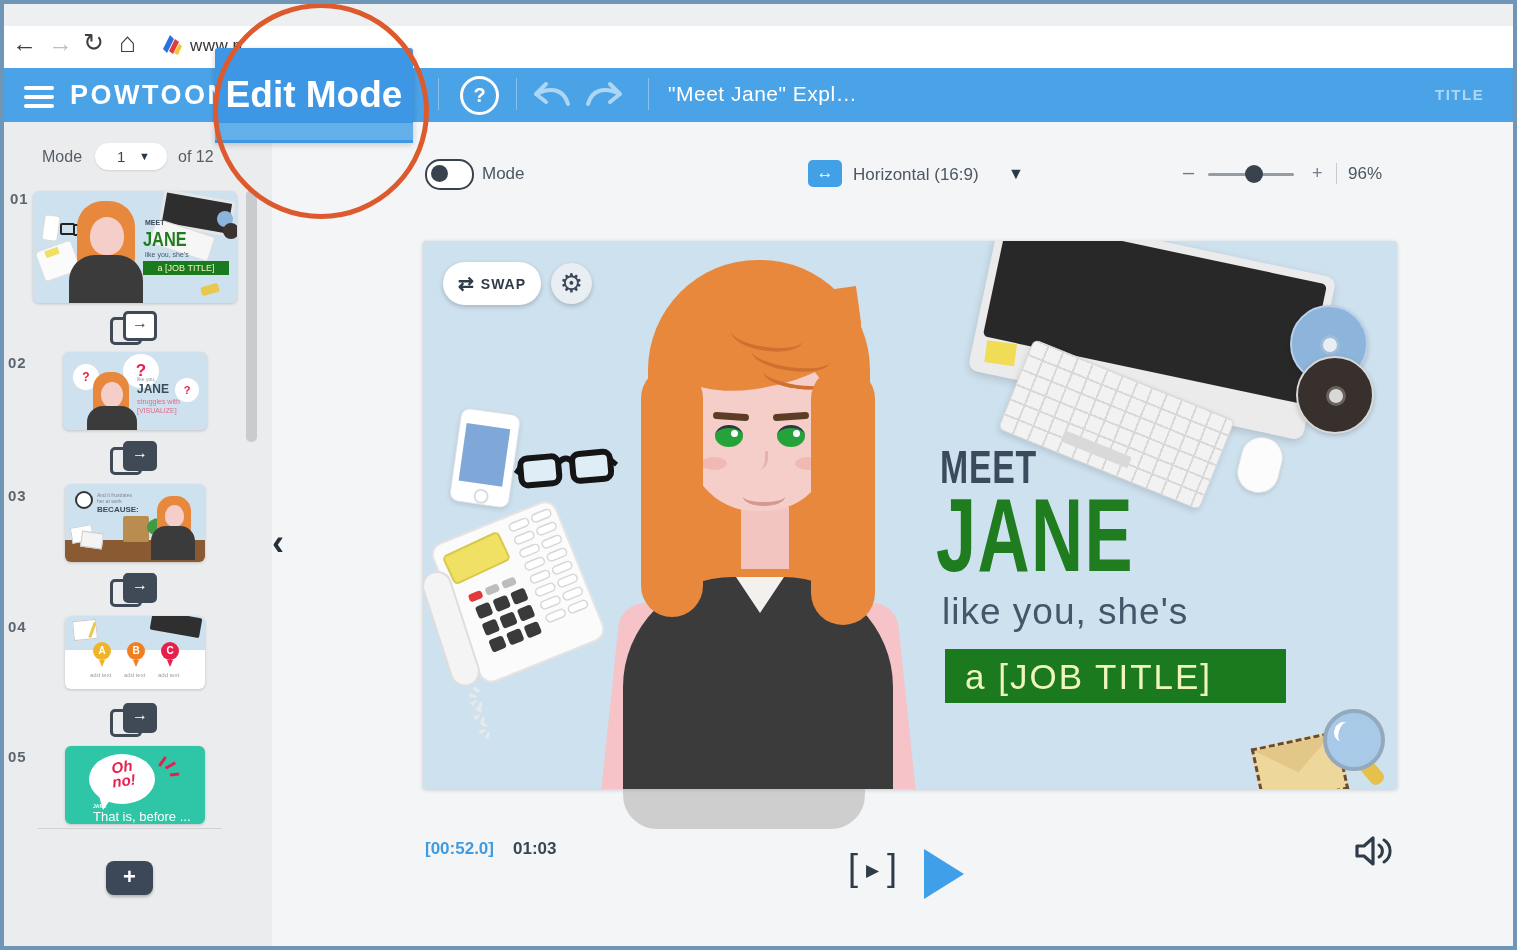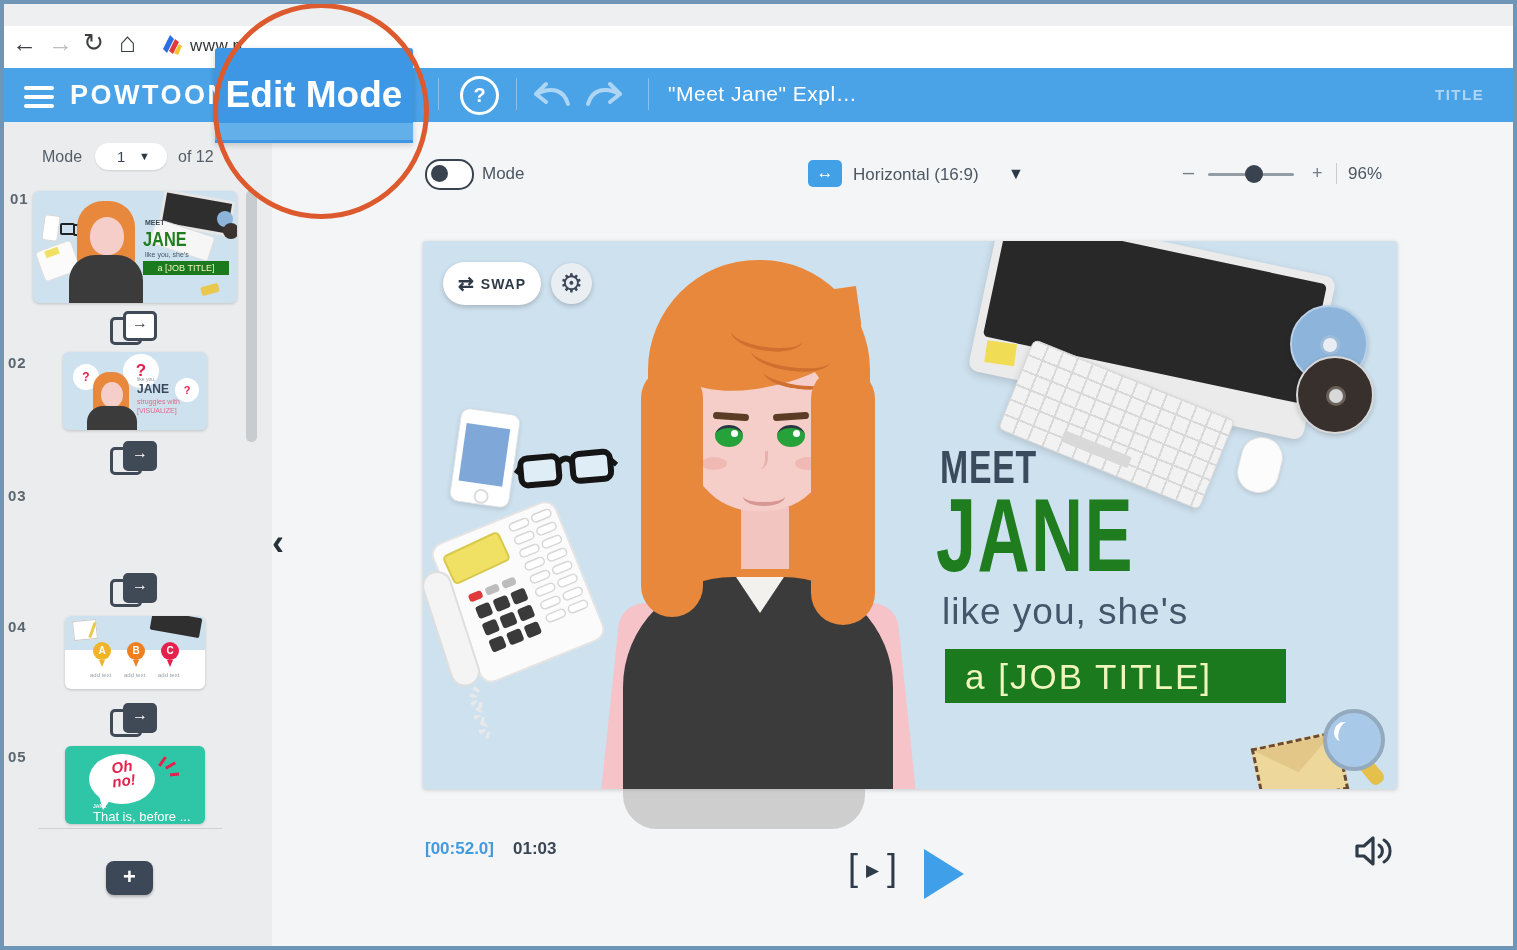--- a/index.html
+++ b/index.html
@@ -186,20 +186,34 @@
       <div class="abs" style="left:74px;top:46px;font-size:7px;color:#e06a8a;">struggles with</div>
       <div class="abs" style="left:74px;top:55px;font-size:7px;color:#e06a8a;">[VISUALIZE]</div>
     </div>
 
     <div class="trans-icon" style="left:110px;top:318px;">
       <div class="trans-back"></div>
       <div class="trans-front filled">→</div>
     </div>
 
     <div class="slide-num" style="left:8px;top:365px;">03</div>
+    <div class="thumb" style="left:65px;top:362px;width:140px;height:78px;background:#cee1ee;">
+      <div class="abs" style="left:0;top:56px;width:140px;height:22px;background:#8a5a33;"></div>
+      <div class="abs" style="left:58px;top:32px;width:26px;height:26px;background:#b98d4f;border-radius:2px;"></div>
+      <div class="abs" style="left:6px;top:42px;width:20px;height:14px;background:#fff;border:1px solid #ccc;transform:rotate(-10deg);"></div>
+      <div class="abs" style="left:16px;top:48px;width:20px;height:14px;background:#f4f4f4;border:1px solid #ccc;transform:rotate(8deg);"></div>
+      <div class="abs" style="left:82px;top:34px;width:24px;height:18px;background:#3f9b44;border-radius:50%;"></div>
+      <div class="mini-hair" style="left:92px;top:12px;width:34px;height:44px;border-radius:15px 15px 12px 12px;"></div>
+      <div class="mini-face" style="left:100px;top:21px;width:19px;height:22px;"></div>
+      <div class="mini-vest" style="left:86px;top:42px;width:44px;height:34px;border-radius:15px 15px 0 0;"></div>
+      <div class="abs" style="left:10px;top:7px;width:14px;height:14px;background:#fff;border:2px solid #333;border-radius:50%;"></div>
+      <div class="abs" style="left:32px;top:8px;font-size:5px;color:#7c8892;">And it frustrates</div>
+      <div class="abs" style="left:32px;top:14px;font-size:5px;color:#7c8892;">her at work</div>
+      <div class="abs" style="left:32px;top:21px;font-size:8px;font-weight:800;color:#3a4a5a;">BECAUSE:</div>
+    </div>
 
     <div class="trans-icon" style="left:110px;top:450px;">
       <div class="trans-back"></div>
       <div class="trans-front filled">→</div>
     </div>
 
     <div class="slide-num" style="left:8px;top:496px;">04</div>
     <div class="thumb" style="left:65px;top:494px;width:140px;height:73px;background:#fff;">
       <div class="abs" style="left:0;top:0;width:140px;height:34px;background:#cee1ee;"></div>
       <div class="abs" style="left:86px;top:-2px;width:50px;height:20px;background:#2f2f2f;border-radius:2px;transform:rotate(10deg);"></div>

